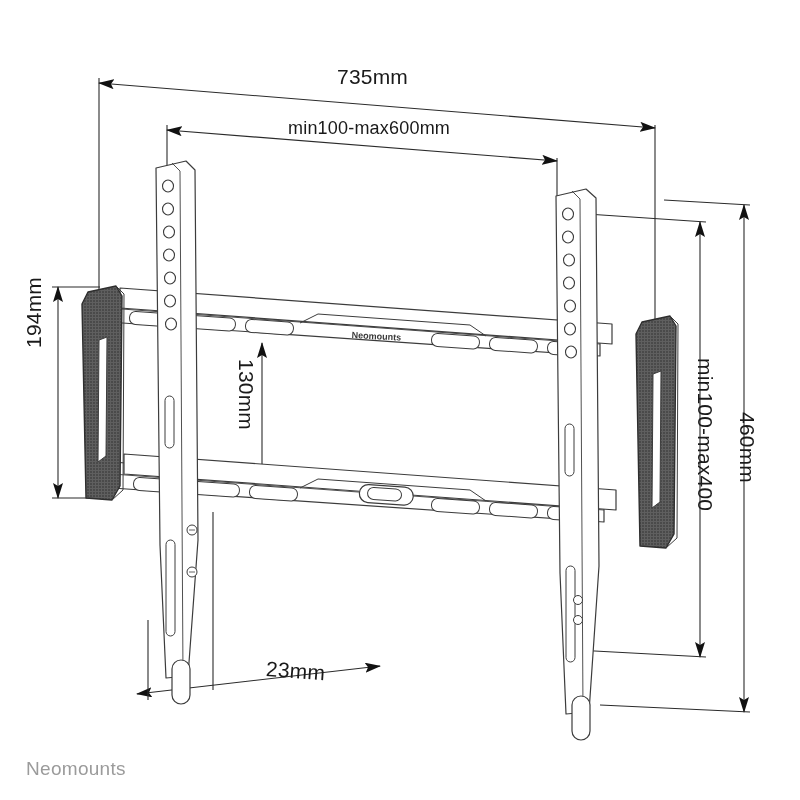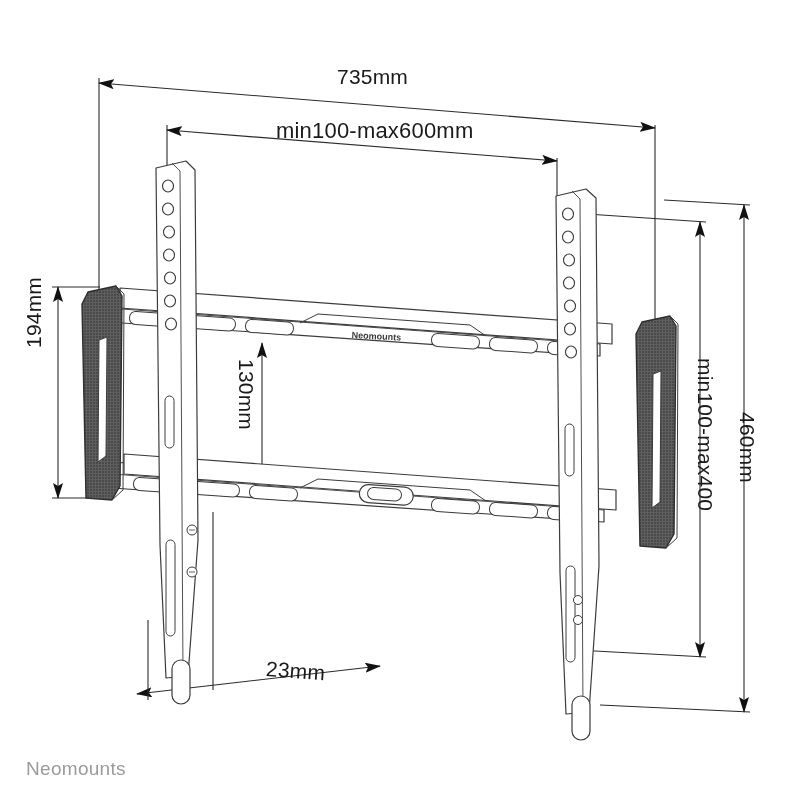--- a/index.html
+++ b/index.html
@@ -16,21 +16,21 @@
   }
   #drawing { position: absolute; left: 0; top: 0; }
   .dim-label {
     position: absolute;
     color: #1a1a1a;
     font-family: "Liberation Sans", sans-serif;
     white-space: nowrap;
     letter-spacing: 0.2px;
   }
   #lbl-735 { left: 337px; top: 65px; font-size: 21px; }
-  #lbl-minmax600 { left: 276px; top: 118px; font-size: 22px; }
+  #lbl-minmax600 { left: 288px; top: 118px; font-size: 18px; }
   #lbl-194 { left: 22px; top: 348px; font-size: 21px;
              transform: rotate(-90deg); transform-origin: left top; }
   #lbl-130 { left: 258px; top: 359px; font-size: 21px;
              transform: rotate(90deg); transform-origin: left top; }
   #lbl-minmax400 { left: 717px; top: 358px; font-size: 21px;
              transform: rotate(90deg); transform-origin: left top; }
   #lbl-460 { left: 759px; top: 412px; font-size: 21px;
              transform: rotate(90deg); transform-origin: left top; }
   #lbl-23 { left: 267px; top: 657px; font-size: 21px;
             transform: rotate(4.2deg); transform-origin: left top; }

